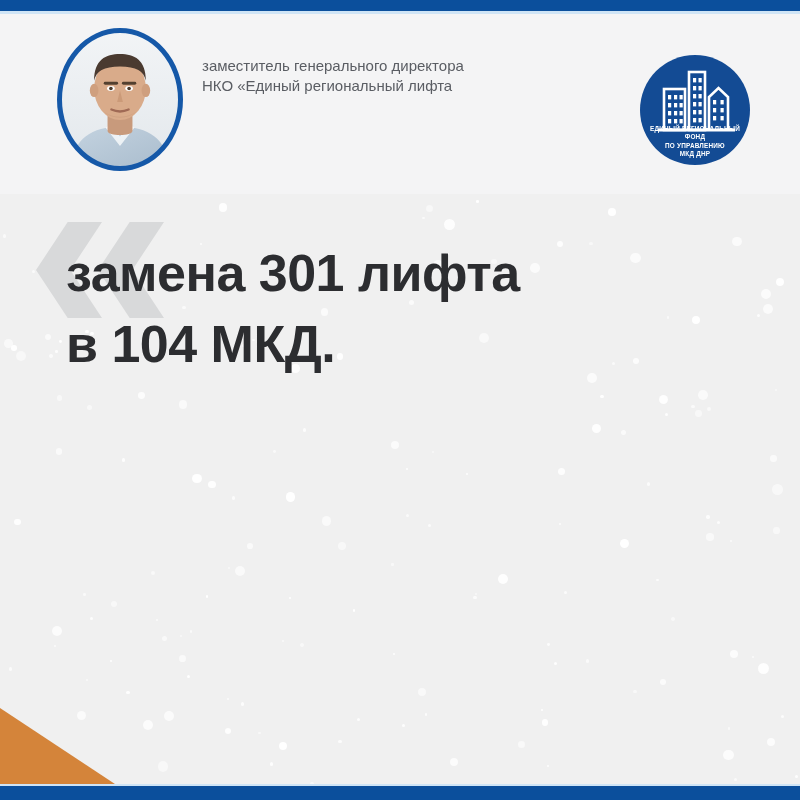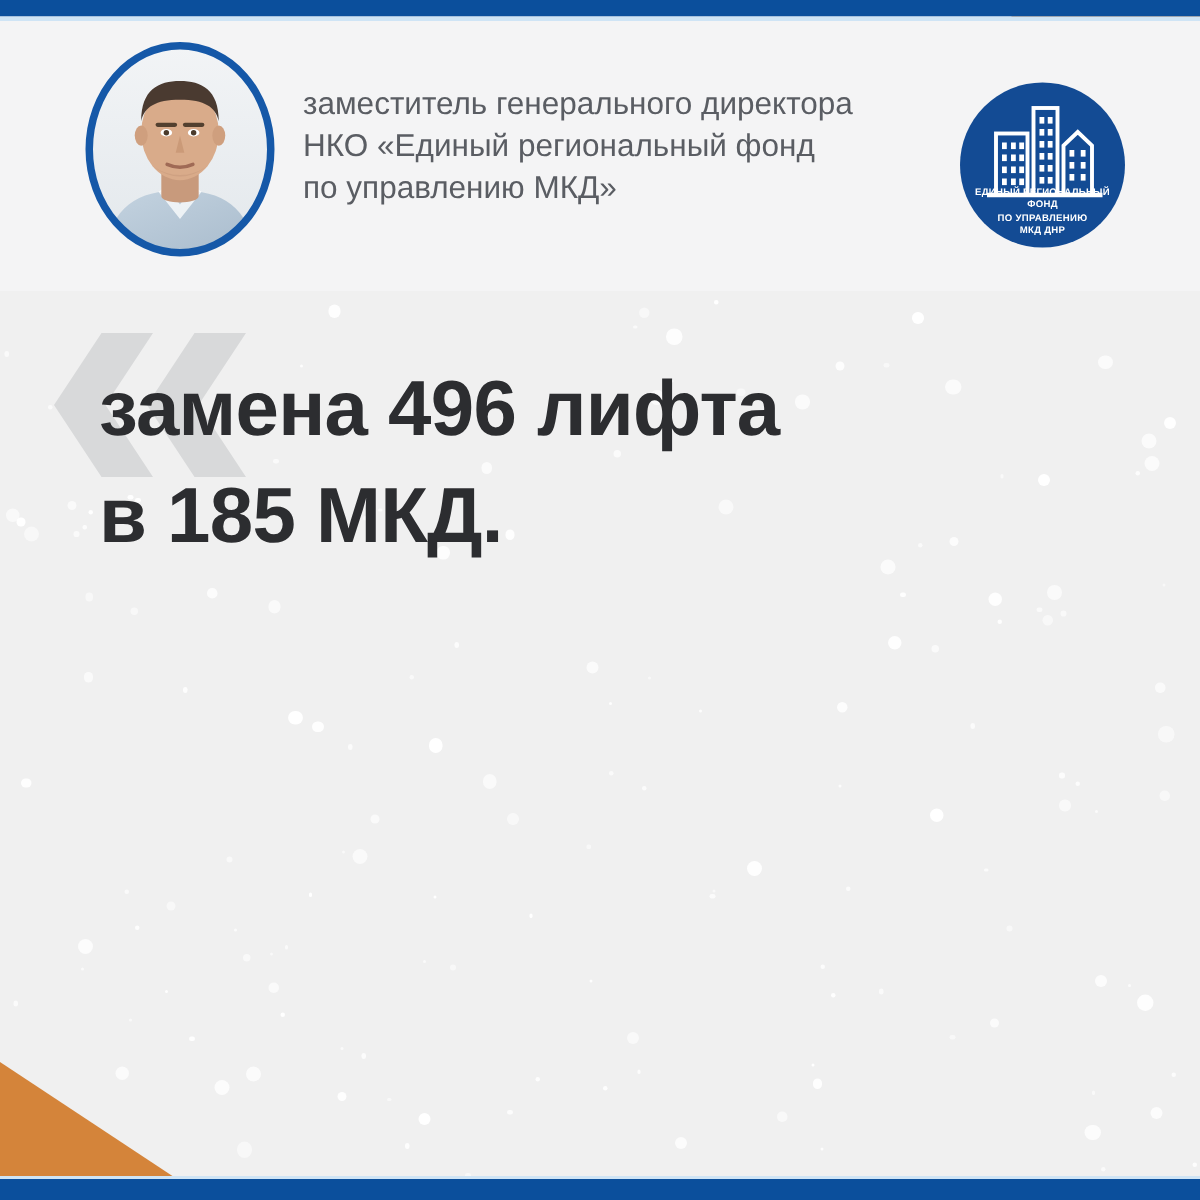--- a/index.html
+++ b/index.html
@@ -131,21 +131,21 @@
   .person-name {
     font-size: 27px;
     font-weight: bold;
     color: #25262a;
     letter-spacing: -0.2px;
     line-height: 1.1;
     margin: 0 0 7px 0;
     white-space: nowrap;
   }
   .person-role-line {
-    font-size: 21px;
+    font-size: 15px;
     color: #5a5d63;
     line-height: 1.33;
     white-space: nowrap;
   }
 
   
   .logo-wrap {
     position: absolute;
     right: 50px;
     top: 55px;
@@ -475,22 +475,21 @@
         <path d="M54 82 Q63 86 72 82" stroke="#a06a55" stroke-width="2.4" fill="none" stroke-linecap="round"></path>
 
         <path d="M45 84 Q63 97 81 84 Q63 95 45 84 Z" fill="#c69879" opacity="0.5"></path>
       </svg>
     </div>
     <div class="avatar-ring"></div>
   </div>
 
   <div class="person-text">
     <div class="person-role-line">заместитель генерального директора</div>
-    <div class="person-role-line">НКО «Единый региональный фонд</div>
-    <div class="person-role-line">по управлению МКД»</div>
+    <div class="person-role-line">НКО «Единый региональный лифта</div>
   </div>
 
   <div class="logo-wrap">
     <div class="logo-circle"></div>
     <svg class="logo-svg" viewBox="0 0 110 110">
       <g fill="none" stroke="#ffffff" stroke-width="2.6">
 
         <rect x="49" y="17" width="16" height="58"></rect>
 
         <rect x="24" y="34" width="21" height="41"></rect>
@@ -541,17 +540,17 @@
       <span class="l3">МКД ДНР</span>
     </div>
   </div>
 
   <div class="quote-marks">
     <div class="quote-chev c1"></div>
     <div class="quote-chev c2"></div>
   </div>
 
   <div class="quote-text">
-    <span class="quote-line">замена 496 лифта</span>
-    <span class="quote-line">в 185 МКД.</span>
+    <span class="quote-line">замена 301 лифта</span>
+    <span class="quote-line">в 104 МКД.</span>
   </div>
 
 </div>
 
 </body></html>

